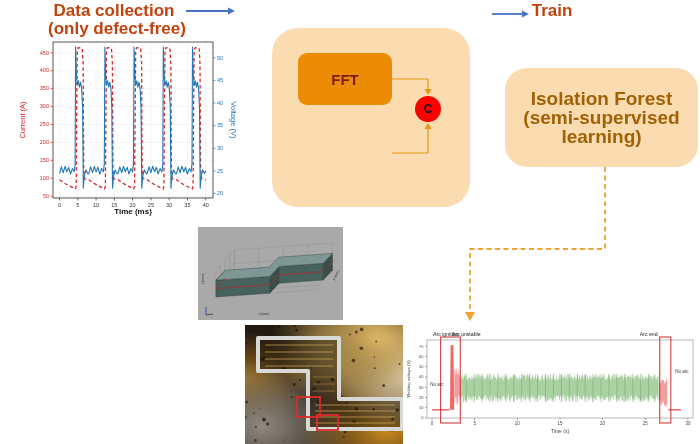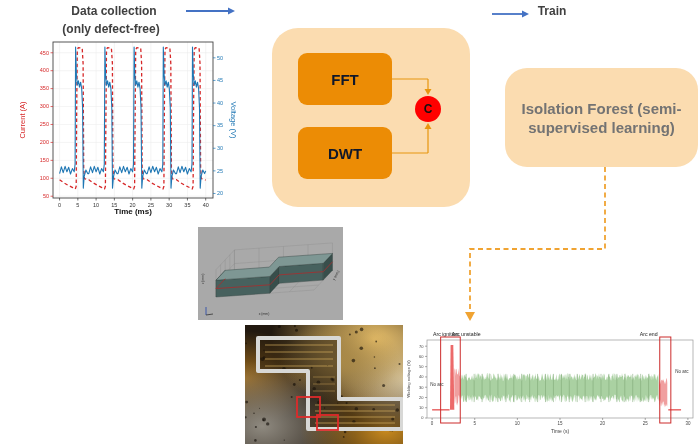--- a/index.html
+++ b/index.html
@@ -1,39 +1,39 @@
 <!DOCTYPE html>
 <html><head>
 <meta charset="utf-8">
 <style>
   html,body{margin:0;padding:0;background:#fff;}
   #canvas{position:relative;width:700px;height:444px;background:#fff;overflow:hidden;
           font-family:"Liberation Sans",sans-serif;}
   .abs{position:absolute;}
-  .step-label{font-weight:bold;color:#404040;font-size:12px;text-align:center;line-height:18px;}
+  .step-label{font-weight:bold;color:#c2410c;font-size:17px;text-align:center;line-height:18px;}
   .feature-panel{position:absolute;background:var(--panel-peach,#FBDCB0);border-radius:26px;}
   .op-box{position:absolute;background:var(--box-orange,#EC8C05);border-radius:9px;
           display:flex;align-items:center;justify-content:center;
-          font-weight:bold;font-size:15px;color:#0f172a;}
+          font-weight:bold;font-size:15px;color:#7f1d1d;}
   .concat-node{position:absolute;width:26px;height:26px;border-radius:50%;
           background:var(--concat-red,#FF0000);display:flex;align-items:center;justify-content:center;
           font-weight:bold;font-size:12px;color:#111;}
   .isolation-box{position:absolute;background:var(--panel-peach,#FBDCB0);border-radius:22px;
           display:flex;align-items:center;justify-content:center;text-align:center;
-          font-weight:bold;font-size:15px;color:#737373;line-height:19px;padding:0 8px;box-sizing:border-box;}
+          font-weight:bold;font-size:19px;color:#a16207;line-height:19px;padding:0 8px;box-sizing:border-box;}
   svg{display:block;}
   .overlay{pointer-events:none;}
 </style>
 </head>
 <body>
 
 <div id="canvas" style="--panel-peach: #FBDCB0; --box-orange: #EC8C05; --concat-red: #FF0000;">
 
   <div class="abs step-label" style="left:28px;top:2px;width:172px;">Data collection</div>
-  <div class="abs step-label" style="left:15px;top:20px;width:192px;">(only defect-free)</div>
+  <div class="abs step-label" style="left:21px;top:20px;width:192px;">(only defect-free)</div>
   <div class="abs step-label" style="left:522px;top:2px;width:60px;">Train</div>
 
   <svg class="abs overlay" id="arrow1" style="left:183px;top:3px;" width="56" height="16">
       <line x1="3" y1="8" x2="46" y2="8" stroke="#4472C4" stroke-width="1.8"></line>
       <polygon points="45,4.5 45,11.5 52,8" fill="#4472C4"></polygon>
     </svg>
   <svg class="abs overlay" id="arrow2" style="left:490px;top:6px;" width="42" height="16">
       <line x1="2" y1="8" x2="33" y2="8" stroke="#4472C4" stroke-width="1.8"></line>
       <polygon points="32,4.5 32,11.5 39,8" fill="#4472C4"></polygon>
     </svg>
@@ -111,21 +111,20 @@
       <text x="190.69406392694063" y="168.5" font-size="5.5" fill="#333" text-anchor="middle" font-family="&quot;Liberation Sans&quot;,sans-serif">40</text>
       <text x="118" y="175.5" font-size="8" fill="#111" text-anchor="middle" font-family="&quot;Liberation Sans&quot;,sans-serif" font-weight="bold">Time (ms)</text>
       <text x="10" y="82" font-size="7.5" fill="#D62728" text-anchor="middle" font-family="&quot;Liberation Sans&quot;,sans-serif" transform="rotate(-90 10 82)">Current (A)</text>
       <text x="216" y="82" font-size="7.5" fill="#1F77B4" text-anchor="middle" font-family="&quot;Liberation Sans&quot;,sans-serif" transform="rotate(90 216 82)">Voltage (V)</text>
       <polyline points="44.6,141.7 49.0,144.9 53.3,147.4 57.7,149.6 60.3,151.0 61.2,148.2 61.7,68.6 62.3,11.9 63.2,9.7 67.2,10.1 68.1,25.5 68.7,129.5 69.4,140.6 72.0,141.4 73.8,141.7 78.2,144.9 82.6,147.4 86.9,149.6 89.5,151.0 90.4,148.2 91.0,68.6 91.5,11.9 92.4,9.7 96.4,10.1 97.4,25.5 97.9,129.5 98.6,140.6 101.2,141.4 103.0,141.7 107.4,144.9 111.8,147.4 116.2,149.6 118.7,151.0 119.6,148.2 120.2,68.6 120.7,11.9 121.7,9.7 125.7,10.1 126.6,25.5 127.1,129.5 127.9,140.6 130.4,141.4 132.2,141.7 136.6,144.9 141.0,147.4 145.4,149.6 148.0,151.0 148.9,148.2 149.4,68.6 150.0,11.9 150.9,9.7 154.9,10.1 155.8,25.5 156.4,129.5 157.1,140.6 159.6,141.4 161.5,141.7 165.9,144.9 170.2,147.4 174.6,149.6 177.2,151.0 178.1,148.2 178.6,68.6 179.2,11.9 180.1,9.7 184.1,10.1 185.0,25.5 185.6,129.5 186.3,140.6 188.9,141.4 190.7,142.1" fill="none" stroke="#D62728" stroke-width="1.3" stroke-dasharray="3.5,2.6" stroke-linejoin="round"></polyline>
       <polyline points="44.6,135.6 46.4,128.8 48.2,134.7 50.1,128.3 51.9,133.8 53.7,129.3 55.5,136.0 57.4,130.6 59.2,133.8 60.1,126.1 60.6,9.0 61.4,36.6 62.3,47.0 63.4,42.9 64.5,49.2 65.6,44.2 66.7,50.6 67.6,69.6 68.3,150.1 69.2,138.3 70.9,132.0 72.7,135.6 73.8,135.6 75.6,128.8 77.5,134.7 79.3,128.3 81.1,133.8 82.9,129.3 84.8,136.0 86.6,130.6 88.4,133.8 89.3,126.1 89.9,9.0 90.6,36.6 91.5,47.0 92.6,42.9 93.7,49.2 94.8,44.2 95.9,50.6 96.8,69.6 97.5,150.1 98.5,138.3 100.1,132.0 101.9,135.6 103.0,135.6 104.8,128.8 106.7,134.7 108.5,128.3 110.3,133.8 112.2,129.3 114.0,136.0 115.8,130.6 117.6,133.8 118.5,126.1 119.1,9.0 119.8,36.6 120.7,47.0 121.8,42.9 122.9,49.2 124.0,44.2 125.1,50.6 126.0,69.6 126.8,150.1 127.7,138.3 129.3,132.0 131.2,135.6 132.2,135.6 134.1,128.8 135.9,134.7 137.7,128.3 139.6,133.8 141.4,129.3 143.2,136.0 145.0,130.6 146.9,133.8 147.8,126.1 148.3,9.0 149.1,36.6 150.0,47.0 151.1,42.9 152.2,49.2 153.3,44.2 154.3,50.6 155.3,69.6 156.0,150.1 156.9,138.3 158.5,132.0 160.4,135.6 161.5,135.6 163.3,128.8 165.1,134.7 166.9,128.3 168.8,133.8 170.6,129.3 172.4,136.0 174.3,130.6 176.1,133.8 177.0,126.1 177.5,9.0 178.3,36.6 179.2,47.0 180.3,42.9 181.4,49.2 182.5,44.2 183.6,50.6 184.5,69.6 185.2,150.1 186.1,138.3 187.8,132.0 189.6,135.6 190.7,132.9" fill="none" stroke="#1F77B4" stroke-width="1.1" stroke-dasharray="none" stroke-linejoin="round"></polyline>
     </svg>
 
   <div class="feature-panel" style="left:272px;top:28px;width:198px;height:179px;">
     <div class="op-box" style="left:26px;top:25px;width:94px;height:52px;">FFT</div>
-    <div class="op-box" style="left:26px;top:99px;width:94px;height:52px;">DWT</div>
     <svg class="abs overlay" id="connlines" style="left:0;top:0;" width="198" height="179">
         <line x1="120" y1="51" x2="156" y2="51" stroke="#E8960F" stroke-width="1.2"></line>
         <line x1="156" y1="51" x2="156" y2="62" stroke="#E8960F" stroke-width="1.2"></line>
         <polygon points="152.5,61 159.5,61 156,67" fill="#E8960F"></polygon>
         <line x1="120" y1="125" x2="156" y2="125" stroke="#E8960F" stroke-width="1.2"></line>
         <line x1="156" y1="125" x2="156" y2="101" stroke="#E8960F" stroke-width="1.2"></line>
         <polygon points="152.5,101 159.5,101 156,95" fill="#E8960F"></polygon>
       </svg>
     <div class="concat-node" style="left:143px;top:68px;">C</div>
   </div>

